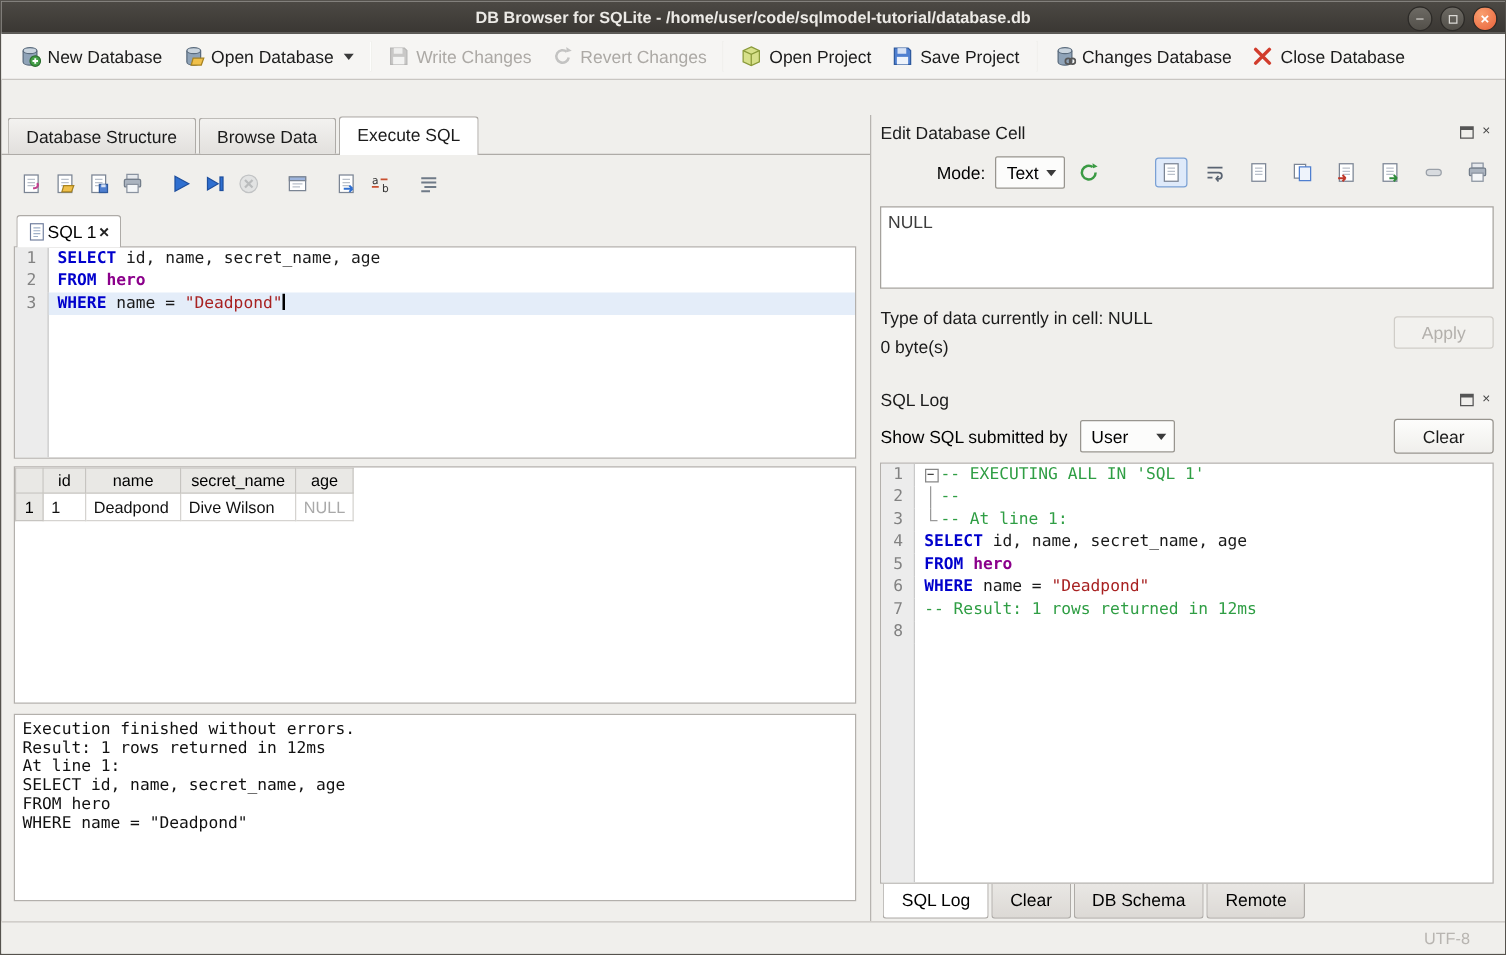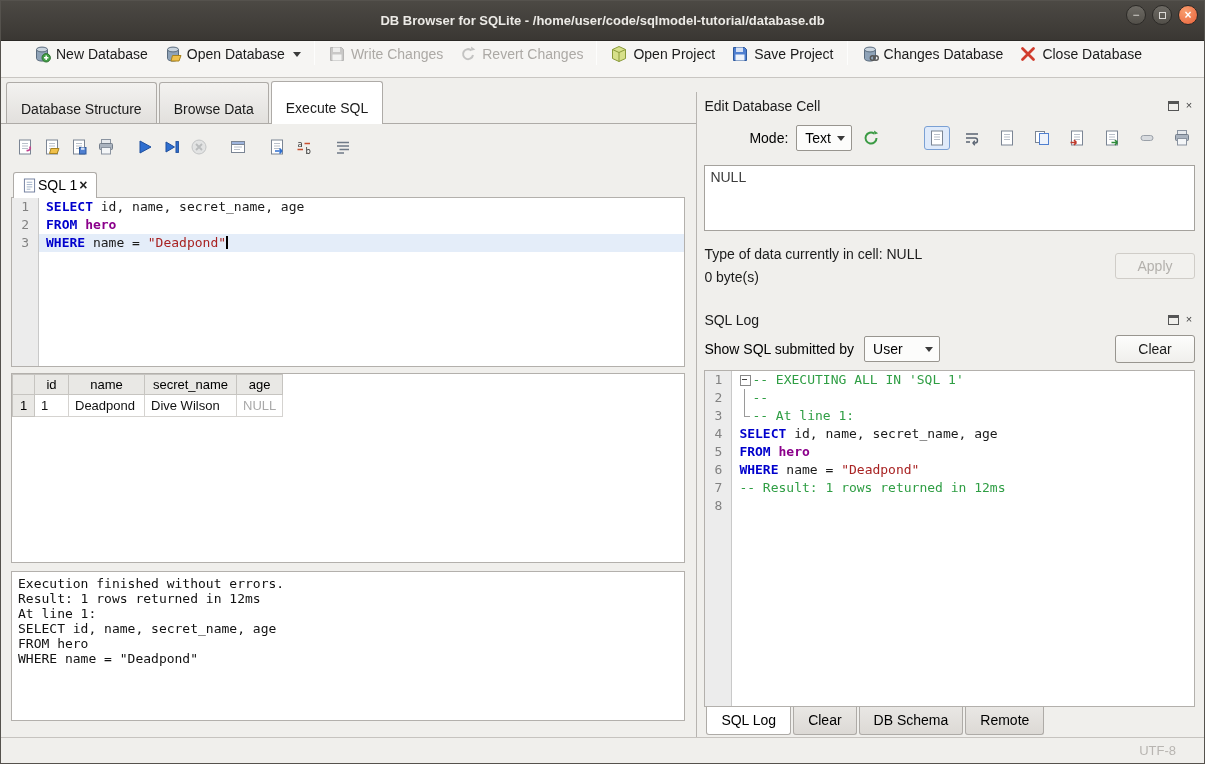--- a/index.html
+++ b/index.html
@@ -1,47 +1,47 @@
 <!DOCTYPE html>
 <html style="--keyword: #0000cc; --table: #8b008b; --string: #a82222; --comment: #2f9e44; --current-line: #e4edf9; --close-button: #e8613a;"><head>
 <meta charset="utf-8">
 <style>
   * { box-sizing: border-box; margin: 0; padding: 0; }
   html,body { background:#555; }
   body { font-family: "Liberation Sans", sans-serif; }
   .window { position:relative; width:1205px; height:764px; background:#f0efec; overflow:hidden; border:1px solid #55524d; }
 
   
-  .titlebar { position:relative; height:40px; background:linear-gradient(#4c4944,#3a3733); border-bottom:1px solid #2a2825; display:flex; align-items:center; }
+  .titlebar { position:relative; height:26px; background:linear-gradient(#4c4944,#3a3733); border-bottom:1px solid #2a2825; display:flex; align-items:center; }
   .titlebar .title { position:absolute; left:0; right:0; text-align:center; color:#eceae6; font-size:13px; font-weight:bold; pointer-events:none; }
   .win-controls { position:absolute; right:6px; top:4px; display:flex; }
   .wbtn { width:20px; height:20px; margin-left:6px; border-radius:50%; background:linear-gradient(#6d6a64,#524f49); border:1px solid #2c2a27; color:#dcdad6; font-size:12px; line-height:18px; text-align:center; }
   .wbtn.close { background:radial-gradient(circle at 35% 30%, #f99f6f, var(--close-button,#e8613a)); color:#fff; font-weight:bold; }
   .glyph-max { display:inline-block; width:7px; height:7px; border:1.5px solid #dcdad6; margin-top:5px; }
 
   
   .menubar { height:23px; background:#f6f5f3; display:flex; align-items:center; padding-left:4px; }
   .menu-item { font-size:14px; color:#1b1b1b; padding:2px 9px; }
   .menu-item u { text-decoration:underline; text-underline-offset:2px; }
-  .toolbar { height:37px; background:#f6f5f3; border-bottom:1px solid #c9c6c2; display:flex; align-items:flex-start; padding:0 24px; }
+  .toolbar { height:37px; background:#f6f5f3; border-bottom:1px solid #c9c6c2; display:flex; align-items:center; padding:0 6px; }
   .tb-btn { display:flex; align-items:center; gap:5px; padding:4px 8px; font-size:14px; color:#1b1b1b; border-radius:3px; }
   .tb-btn.disabled { color:#aca9a5; }
   .tb-btn.disabled svg { opacity:.42; filter:grayscale(1); }
   .tb-sep { width:1px; height:24px; background:#d4d1cc; border-right:1px solid #fdfdfc; margin:0 5px; }
   .dd-arrow { width:0; height:0; border-left:4px solid transparent; border-right:4px solid transparent; border-top:5px solid #3a3a3a; margin-left:3px; }
   .icon svg { display:block; }
 
   
   .content { position:absolute; top:91px; bottom:26px; left:0; right:0; display:flex; }
   .left-panel { width:707px; display:flex; flex-direction:column; }
   .right-panel { flex:1; border-left:1px solid #b7b4b0; display:flex; flex-direction:column; padding:2px 9px 0 7px; background:#f0efec; }
 
   
   .main-tabs { height:32px; display:flex; align-items:flex-end; padding:0 0 0 5px; border-bottom:1px solid #aeaba7; }
-  .mtab { font-size:14px; color:#1b1b1b; padding:18px 14px 6px; margin-right:2px; background:linear-gradient(#f3f2f0,#e2e0dd); border:1px solid #aeaba7; border-bottom:none; border-radius:3px 3px 0 0; }
+  .mtab { font-size:14px; color:#1b1b1b; padding:6px 14px 6px; margin-right:2px; background:linear-gradient(#f3f2f0,#e2e0dd); border:1px solid #aeaba7; border-bottom:none; border-radius:3px 3px 0 0; }
   .mtab.active { background:#fff; margin-bottom:-1px; padding-bottom:8px; }
 
   .left-body { flex:1; display:flex; flex-direction:column; padding:6px 11px 0 10px; }
 
   
   .sql-toolbar { height:34px; display:flex; align-items:center; }
   .sqlt-btn { width:27px; height:26px; display:flex; align-items:center; justify-content:center; border-radius:3px; }
   .sqlt-btn.gap { margin-left:12px; }
   .sqlt-btn.disabled svg { opacity:.55; filter:grayscale(.4); }
 

